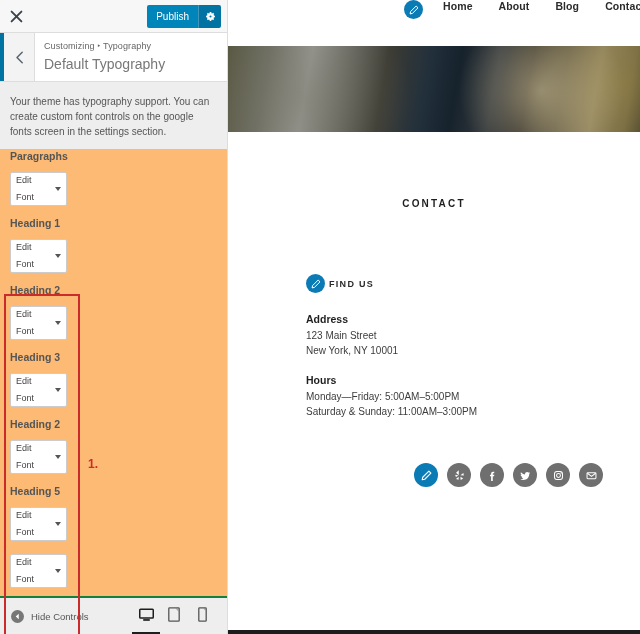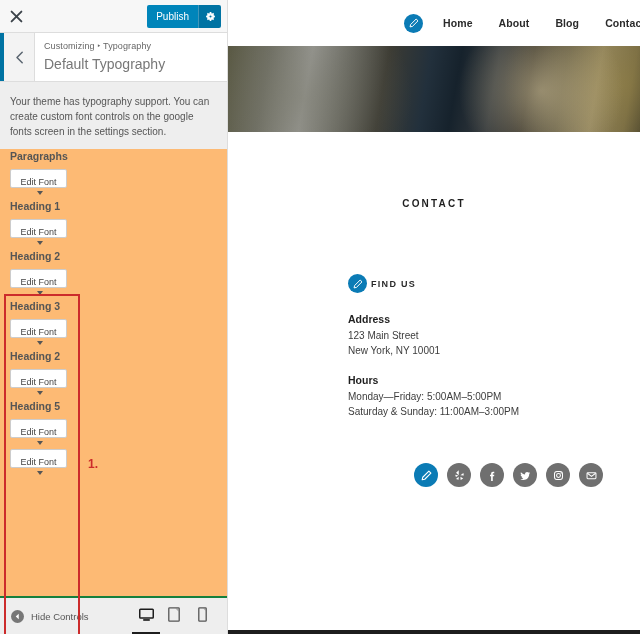--- a/index.html
+++ b/index.html
@@ -176,23 +176,22 @@
   .editfont-btn {
     display: inline-flex;
     align-items: center;
     justify-content: space-between;
     width: 57px;
     height: 19px;
     background: #ffffff;
     border: 1px solid #cccccc;
     border-radius: 2px;
     box-sizing: border-box;
-    padding: 4px 5px;
-    cursor: pointer;
-    flex-direction: column;
+    padding: 16px 5px;
+    cursor: pointer;
   }
   .editfont-btn span.lbl {
     font-size: 9px;
     color: #444444;
     line-height: 17px;
   }
   .caret {
     width: 0; height: 0;
     border-left: 3px solid transparent;
     border-right: 3px solid transparent;
@@ -260,21 +259,21 @@
     left: 228px;
     top: 0;
     width: 412px;
     height: 634px;
     background: #ffffff;
     overflow: hidden;
   }
   .site-nav {
     height: 46px;
     display: flex;
-    align-items: center;
+    align-items: flex-start;
     padding-left: 176px;
     box-sizing: border-box;
     background: #ffffff;
   }
   .nav-edit-icon {
     width: 19px; height: 19px;
     border-radius: 50%;
     background: #0b7bb5;
     display: flex;
     align-items: center;
@@ -329,21 +328,21 @@
     background: #ffffff;
   }
   .contact-title {
     font-size: 10px;
     font-weight: 700;
     color: #1f1f1f;
     letter-spacing: 2.2px;
   }
 
   .findus-wrap {
-    padding-left: 120px;
+    padding-left: 78px;
   }
   .findus-head {
     display: flex;
     align-items: center;
     margin-bottom: 18px;
   }
   .findus-icon {
     width: 19px; height: 19px;
     border-radius: 50%;
     background: #0b7bb5;

